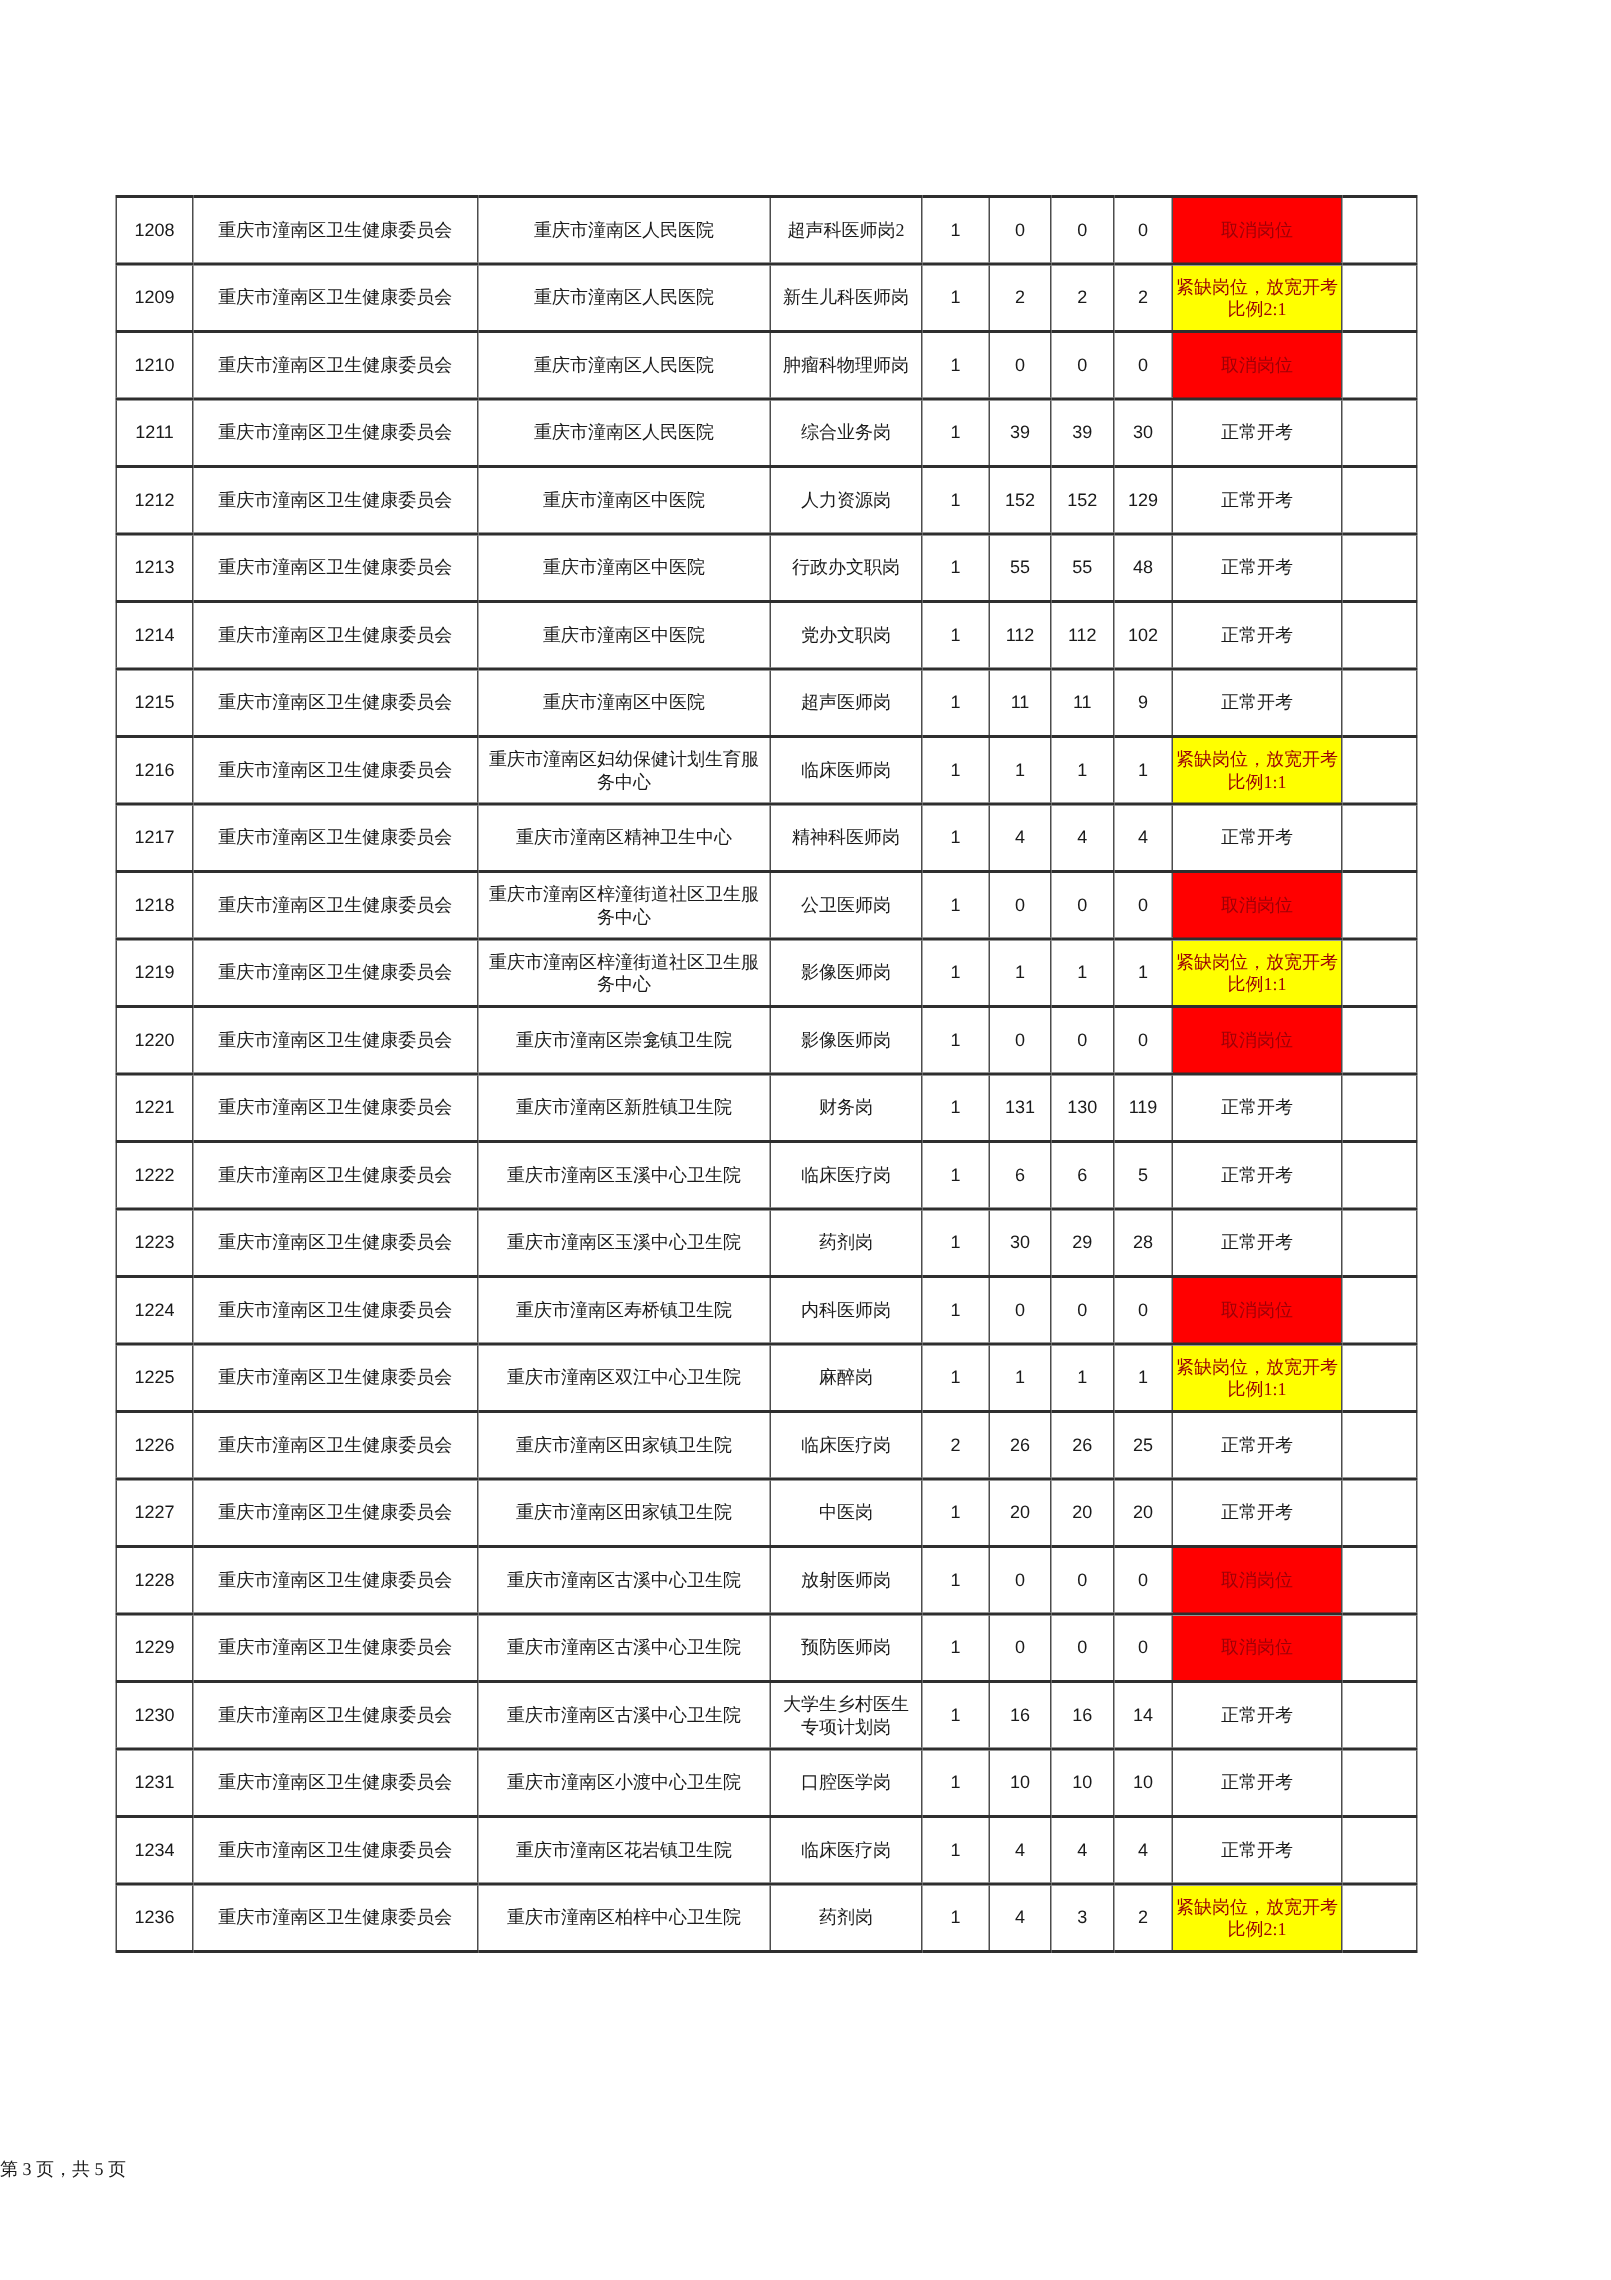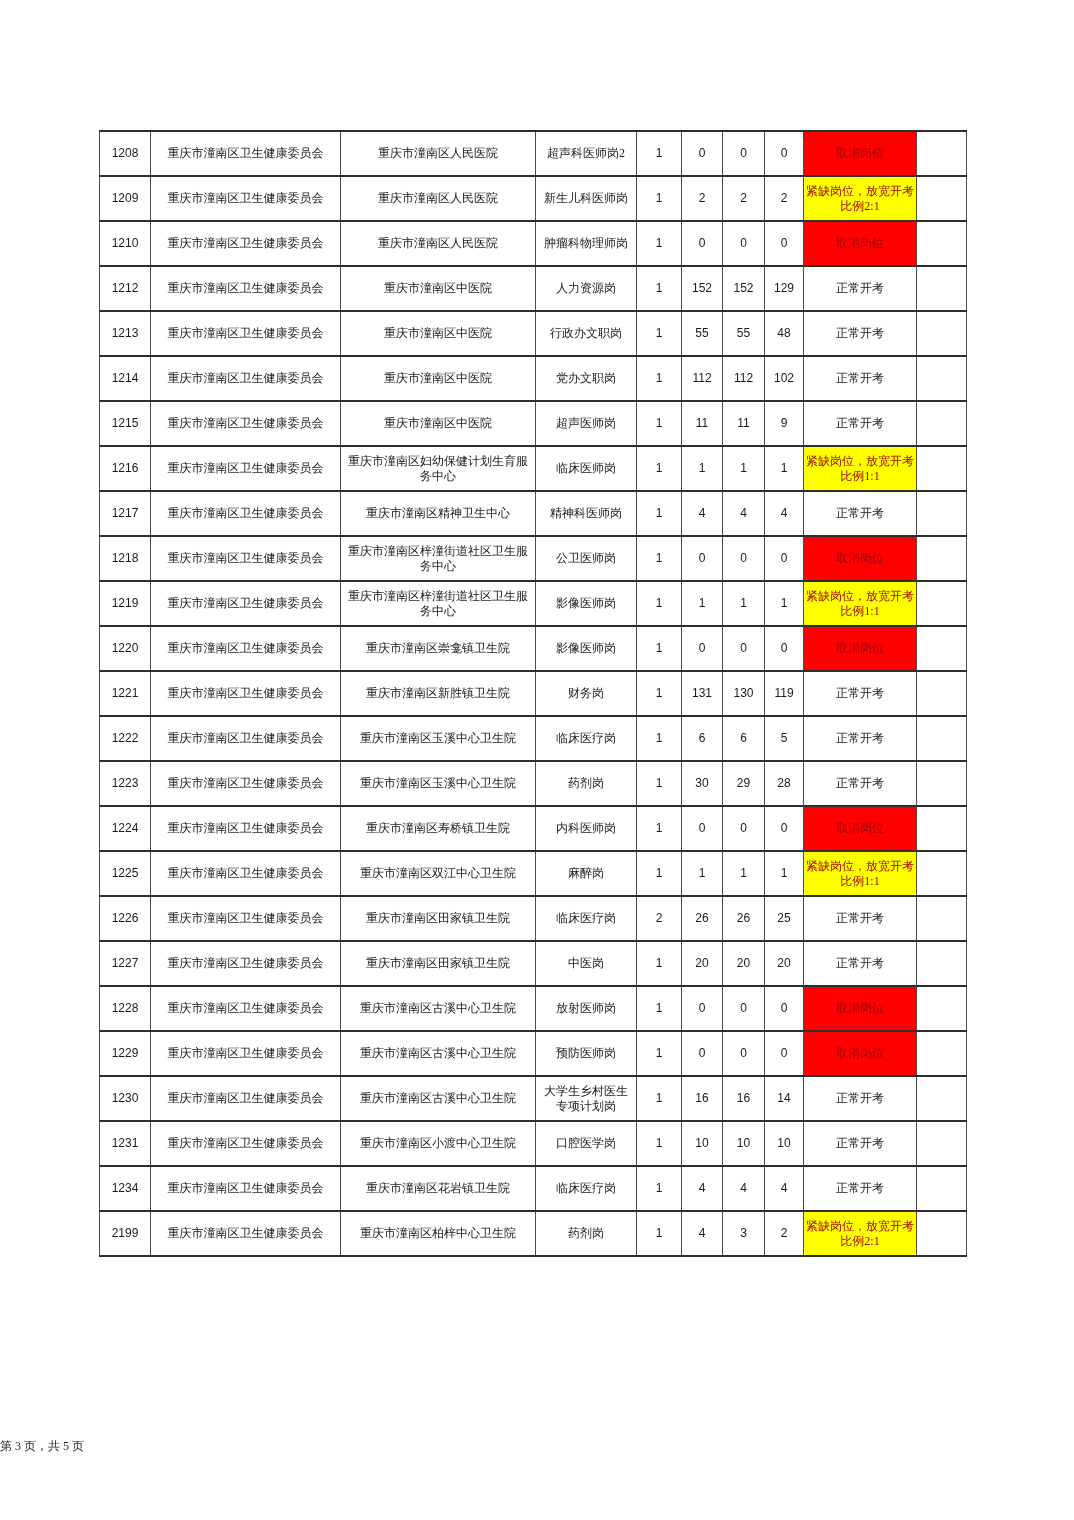--- a/index.html
+++ b/index.html
@@ -9,21 +9,21 @@
   }
   body {
     width: 1074px;
     height: 1520px;
     position: relative;
     font-family: "Liberation Serif", "DejaVu Serif", serif;
     color: #1a1a1a;
   }
   table.sheet {
     position: absolute;
-    left: 99px;
+    left: 77px;
     top: 130px;
     width: 867px;
     border-collapse: collapse;
     table-layout: fixed;
   }
   table.sheet td {
     border-left: 1px solid #4d4d4d;
     border-right: 1px solid #4d4d4d;
     border-top: 2px solid #2e2e2e;
     border-bottom: 2px solid #2e2e2e;
@@ -100,20 +100,32 @@
         <td>重庆市潼南区人民医院</td>
         <td>肿瘤科物理师岗</td>
         <td class="num">1</td>
         <td class="num">0</td>
         <td class="num">0</td>
         <td class="num">0</td>
         <td class="status-cell" style="background-color: rgb(255, 0, 0); color: rgb(156, 0, 6);">取消岗位</td>
         <td></td>
       </tr>
       <tr>
+        <td class="num">1211</td>
+        <td>重庆市潼南区卫生健康委员会</td>
+        <td>重庆市潼南区人民医院</td>
+        <td>综合业务岗</td>
+        <td class="num">1</td>
+        <td class="num">39</td>
+        <td class="num">39</td>
+        <td class="num">30</td>
+        <td class="status-cell" style="color: rgb(26, 26, 26);">正常开考</td>
+        <td></td>
+      </tr>
+      <tr>
         <td class="num">1212</td>
         <td>重庆市潼南区卫生健康委员会</td>
         <td>重庆市潼南区中医院</td>
         <td>人力资源岗</td>
         <td class="num">1</td>
         <td class="num">152</td>
         <td class="num">152</td>
         <td class="num">129</td>
         <td class="status-cell" style="color: rgb(26, 26, 26);">正常开考</td>
         <td></td>
@@ -352,21 +364,21 @@
         <td>重庆市潼南区花岩镇卫生院</td>
         <td>临床医疗岗</td>
         <td class="num">1</td>
         <td class="num">4</td>
         <td class="num">4</td>
         <td class="num">4</td>
         <td class="status-cell" style="color: rgb(26, 26, 26);">正常开考</td>
         <td></td>
       </tr>
       <tr>
-        <td class="num">2199</td>
+        <td class="num">1236</td>
         <td>重庆市潼南区卫生健康委员会</td>
         <td>重庆市潼南区柏梓中心卫生院</td>
         <td>药剂岗</td>
         <td class="num">1</td>
         <td class="num">4</td>
         <td class="num">3</td>
         <td class="num">2</td>
         <td class="status-cell" style="background-color: rgb(255, 255, 0); color: rgb(156, 0, 6);">紧缺岗位，放宽开考比例2:1</td>
         <td></td>
       </tr>

